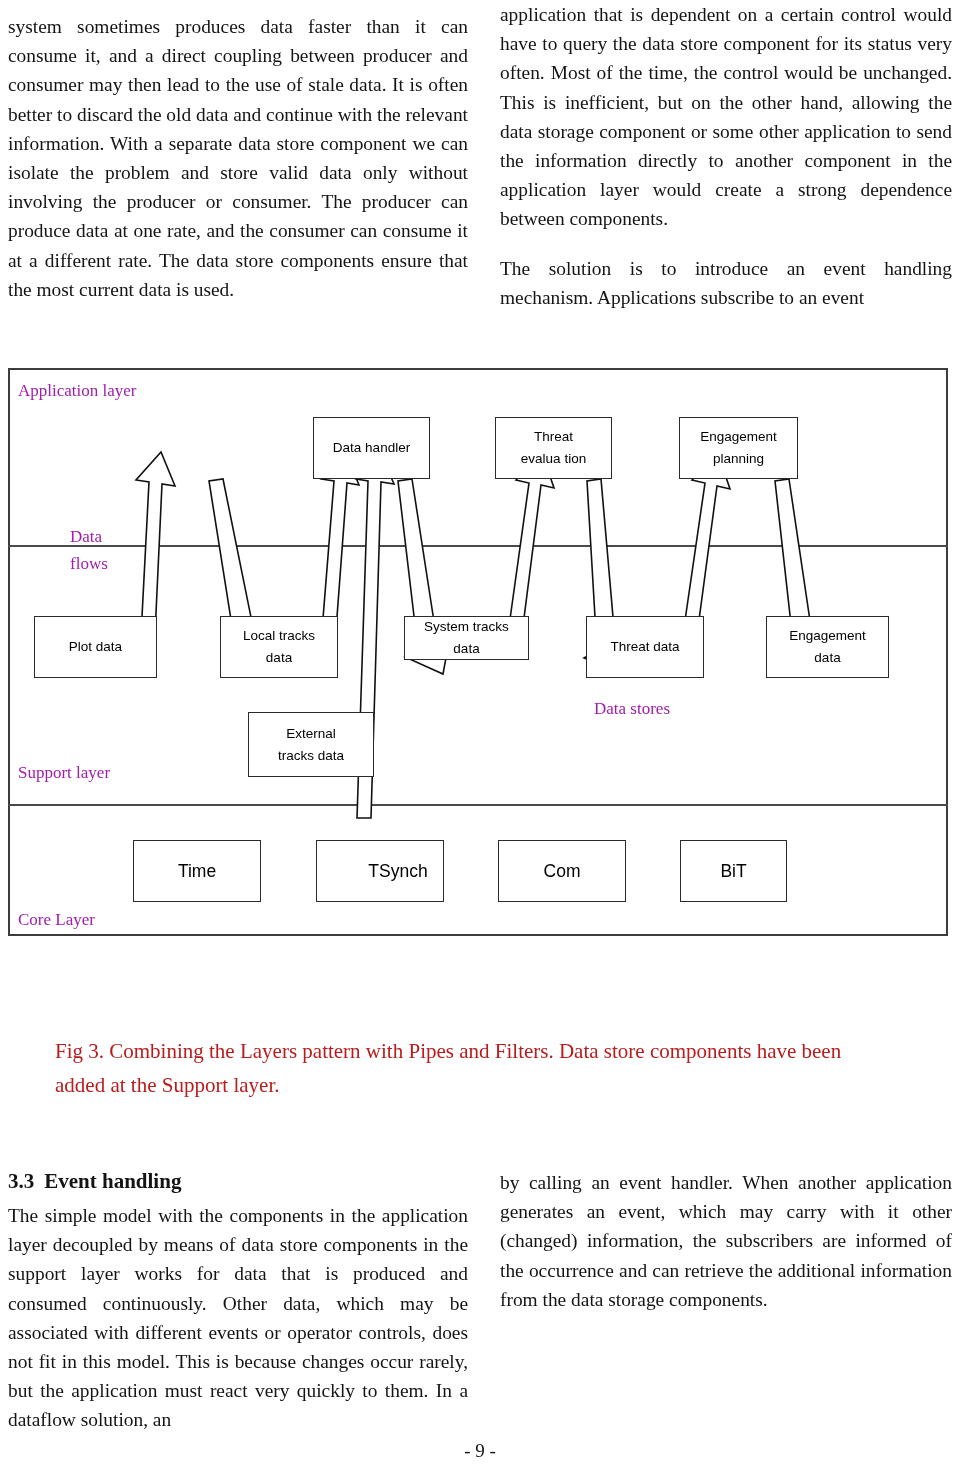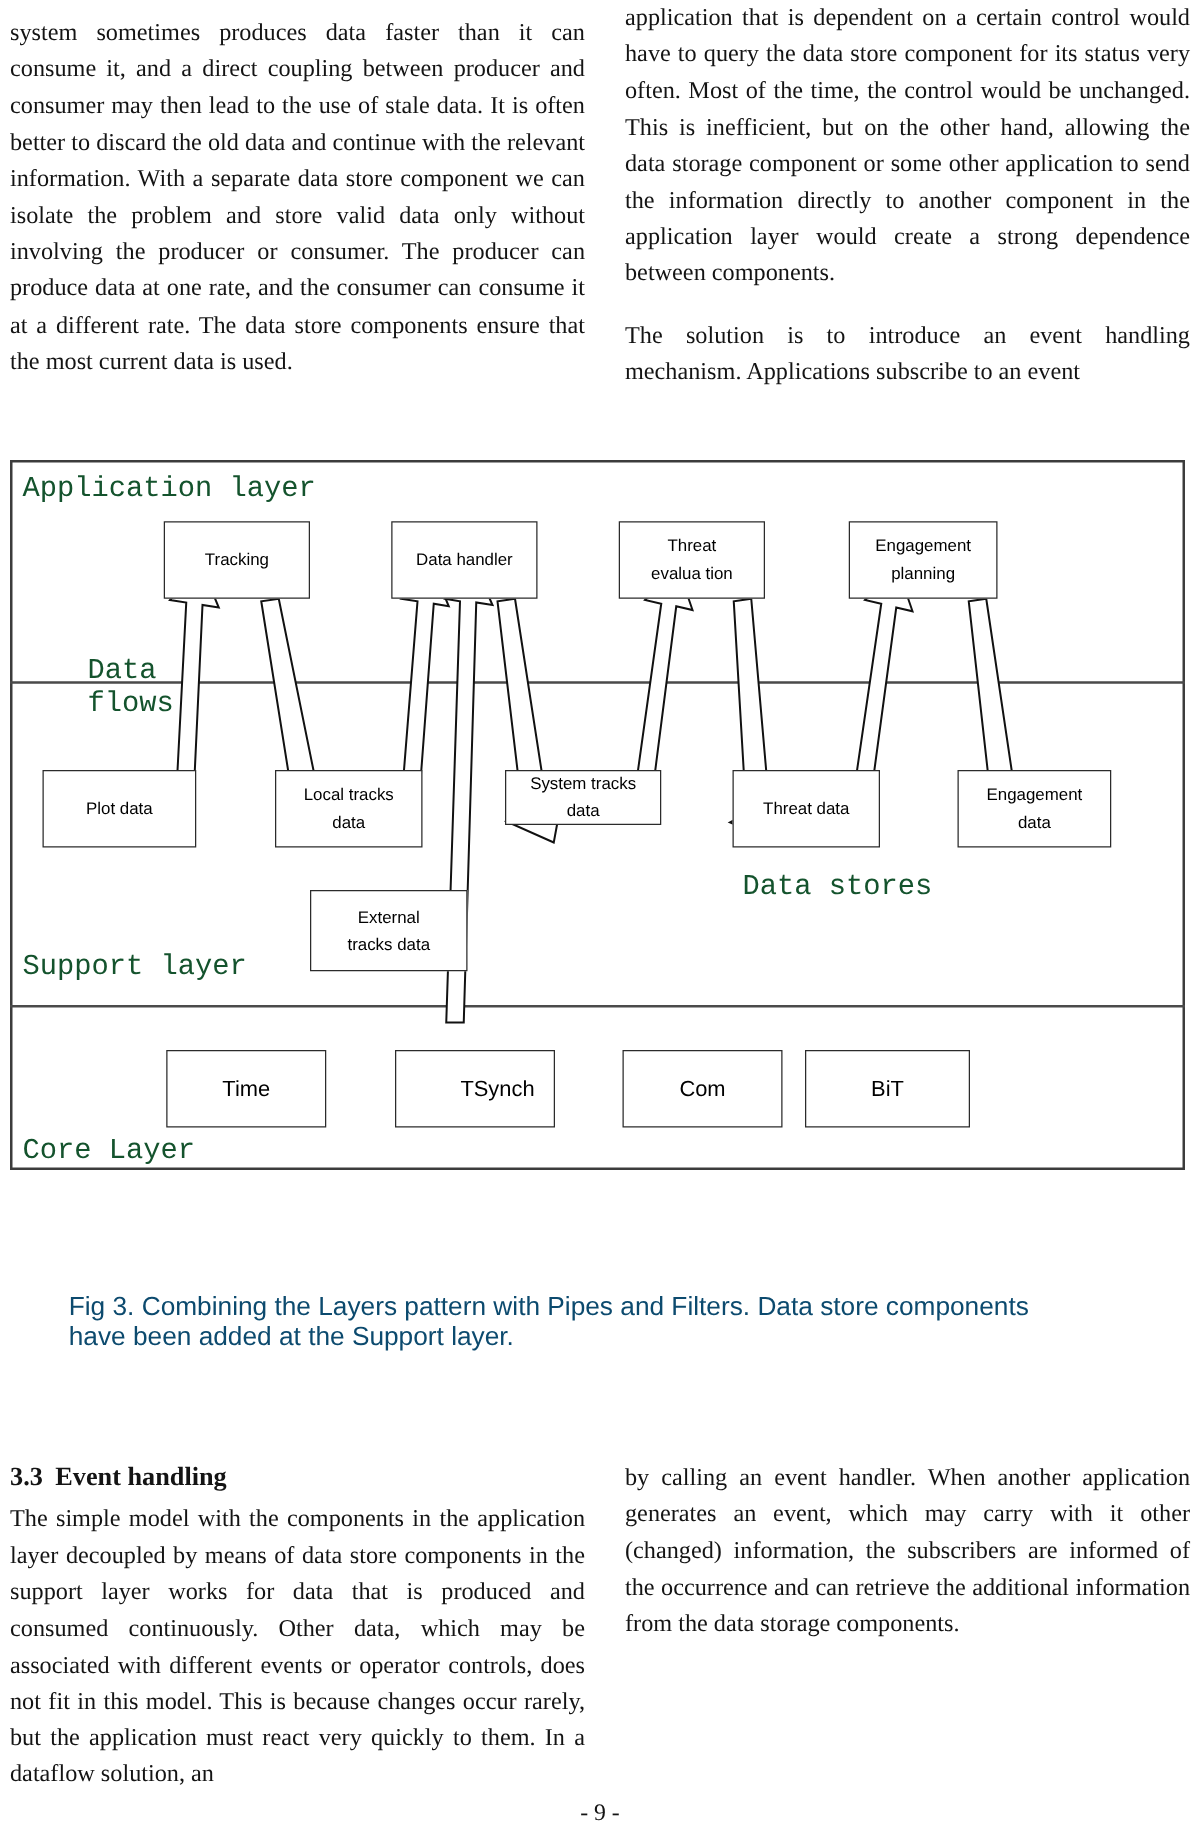--- a/index.html
+++ b/index.html
@@ -86,48 +86,48 @@
     line-height: 22px;
     color: #000;
     text-align: center;
     z-index: 4;
   }
   .node.big { font-size: 17.5px; }
   .node .ln { display: block; white-space: nowrap; }
 
   .layer-label {
     position: absolute;
-    font-family: Liberation Mono, monospace;
-    font-size: 23px;
+    font-family: Liberation Serif, serif;
+    font-size: 17px;
     line-height: 22px;
-    color: #14532d;
+    color: #a21caf;
     white-space: nowrap;
     z-index: 5;
   }
   .layer-label.two { line-height: 27px; }
 
   #arrows {
     position: absolute;
     left: 0; top: 0;
     width: 940px;
     height: 568px;
     z-index: 2;
     overflow: visible;
   }
 
   
   #caption {
     position: absolute;
     left: 55px;
     top: 1034px;
     width: 800px;
-    font-family: Liberation Sans, sans-serif;
+    font-family: Liberation Serif, serif;
     font-size: 21px;
-    line-height: 24px;
-    color: #0c4a6e;
+    line-height: 34px;
+    color: #b91c1c;
   }
 
   #page-number {
     position: absolute;
     left: 0;
     top: 1440px;
     width: 960px;
     text-align: center;
     font-family: "Liberation Serif", "DejaVu Serif", serif;
     font-size: 19px;
@@ -179,23 +179,20 @@
 
   <div class="layer-label two" id="label-data-flows-1" style="left:62px; top:155px;">Data</div>
   <div class="layer-label two" id="label-data-flows-2" style="left:62px; top:182px;">flows</div>
 
   <div class="layer-label" id="label-support-layer" style="left:10px; top:394px;">Support layer</div>
 
   <div class="layer-label" id="label-data-stores" style="left:586px; top:330px;">Data stores</div>
 
   <div class="layer-label" id="label-core-layer" style="left:10px; top:541px;">Core Layer</div>
 
-  <div class="node" id="node-tracking" style="left:123px; top:49px; width:117px; height:62px;">
-    <span class="ln">Tracking</span>
-  </div>
 
   <div class="node" id="node-data-fusion" style="left:305px; top:49px; width:117px; height:62px;">
     <span class="ln">Data handler</span>
   </div>
 
   <div class="node" id="node-threat-evaluation" style="left:487px; top:49px; width:117px; height:62px;">
     <span class="ln">Threat</span>
     <span class="ln">evalua tion</span>
   </div>
 
@@ -237,21 +234,21 @@
   </div>
 
   <div class="node big" id="node-tsynch" style="left:308px; top:472px; width:128px; height:62px;padding-left:36px;">
     <span class="ln">TSynch</span>
   </div>
 
   <div class="node big" id="node-com" style="left:490px; top:472px; width:128px; height:62px;">
     <span class="ln">Com</span>
   </div>
 
-  <div class="node big" id="node-bit" style="left:636px; top:472px; width:132px; height:62px;justify-content:center;">
+  <div class="node big" id="node-bit" style="left:672px; top:472px; width:107px; height:62px;justify-content:center;">
     <span class="ln">BiT</span>
   </div>
 </div>
 
 <div id="caption">Fig 3. Combining the Layers pattern with Pipes and Filters. Data store components have been added at the Support layer.</div>
 
 <div class="col" id="col-bot-left">
   <div class="sec-head">
     <span class="num">3.3</span><span>Event handling</span>
   </div>

